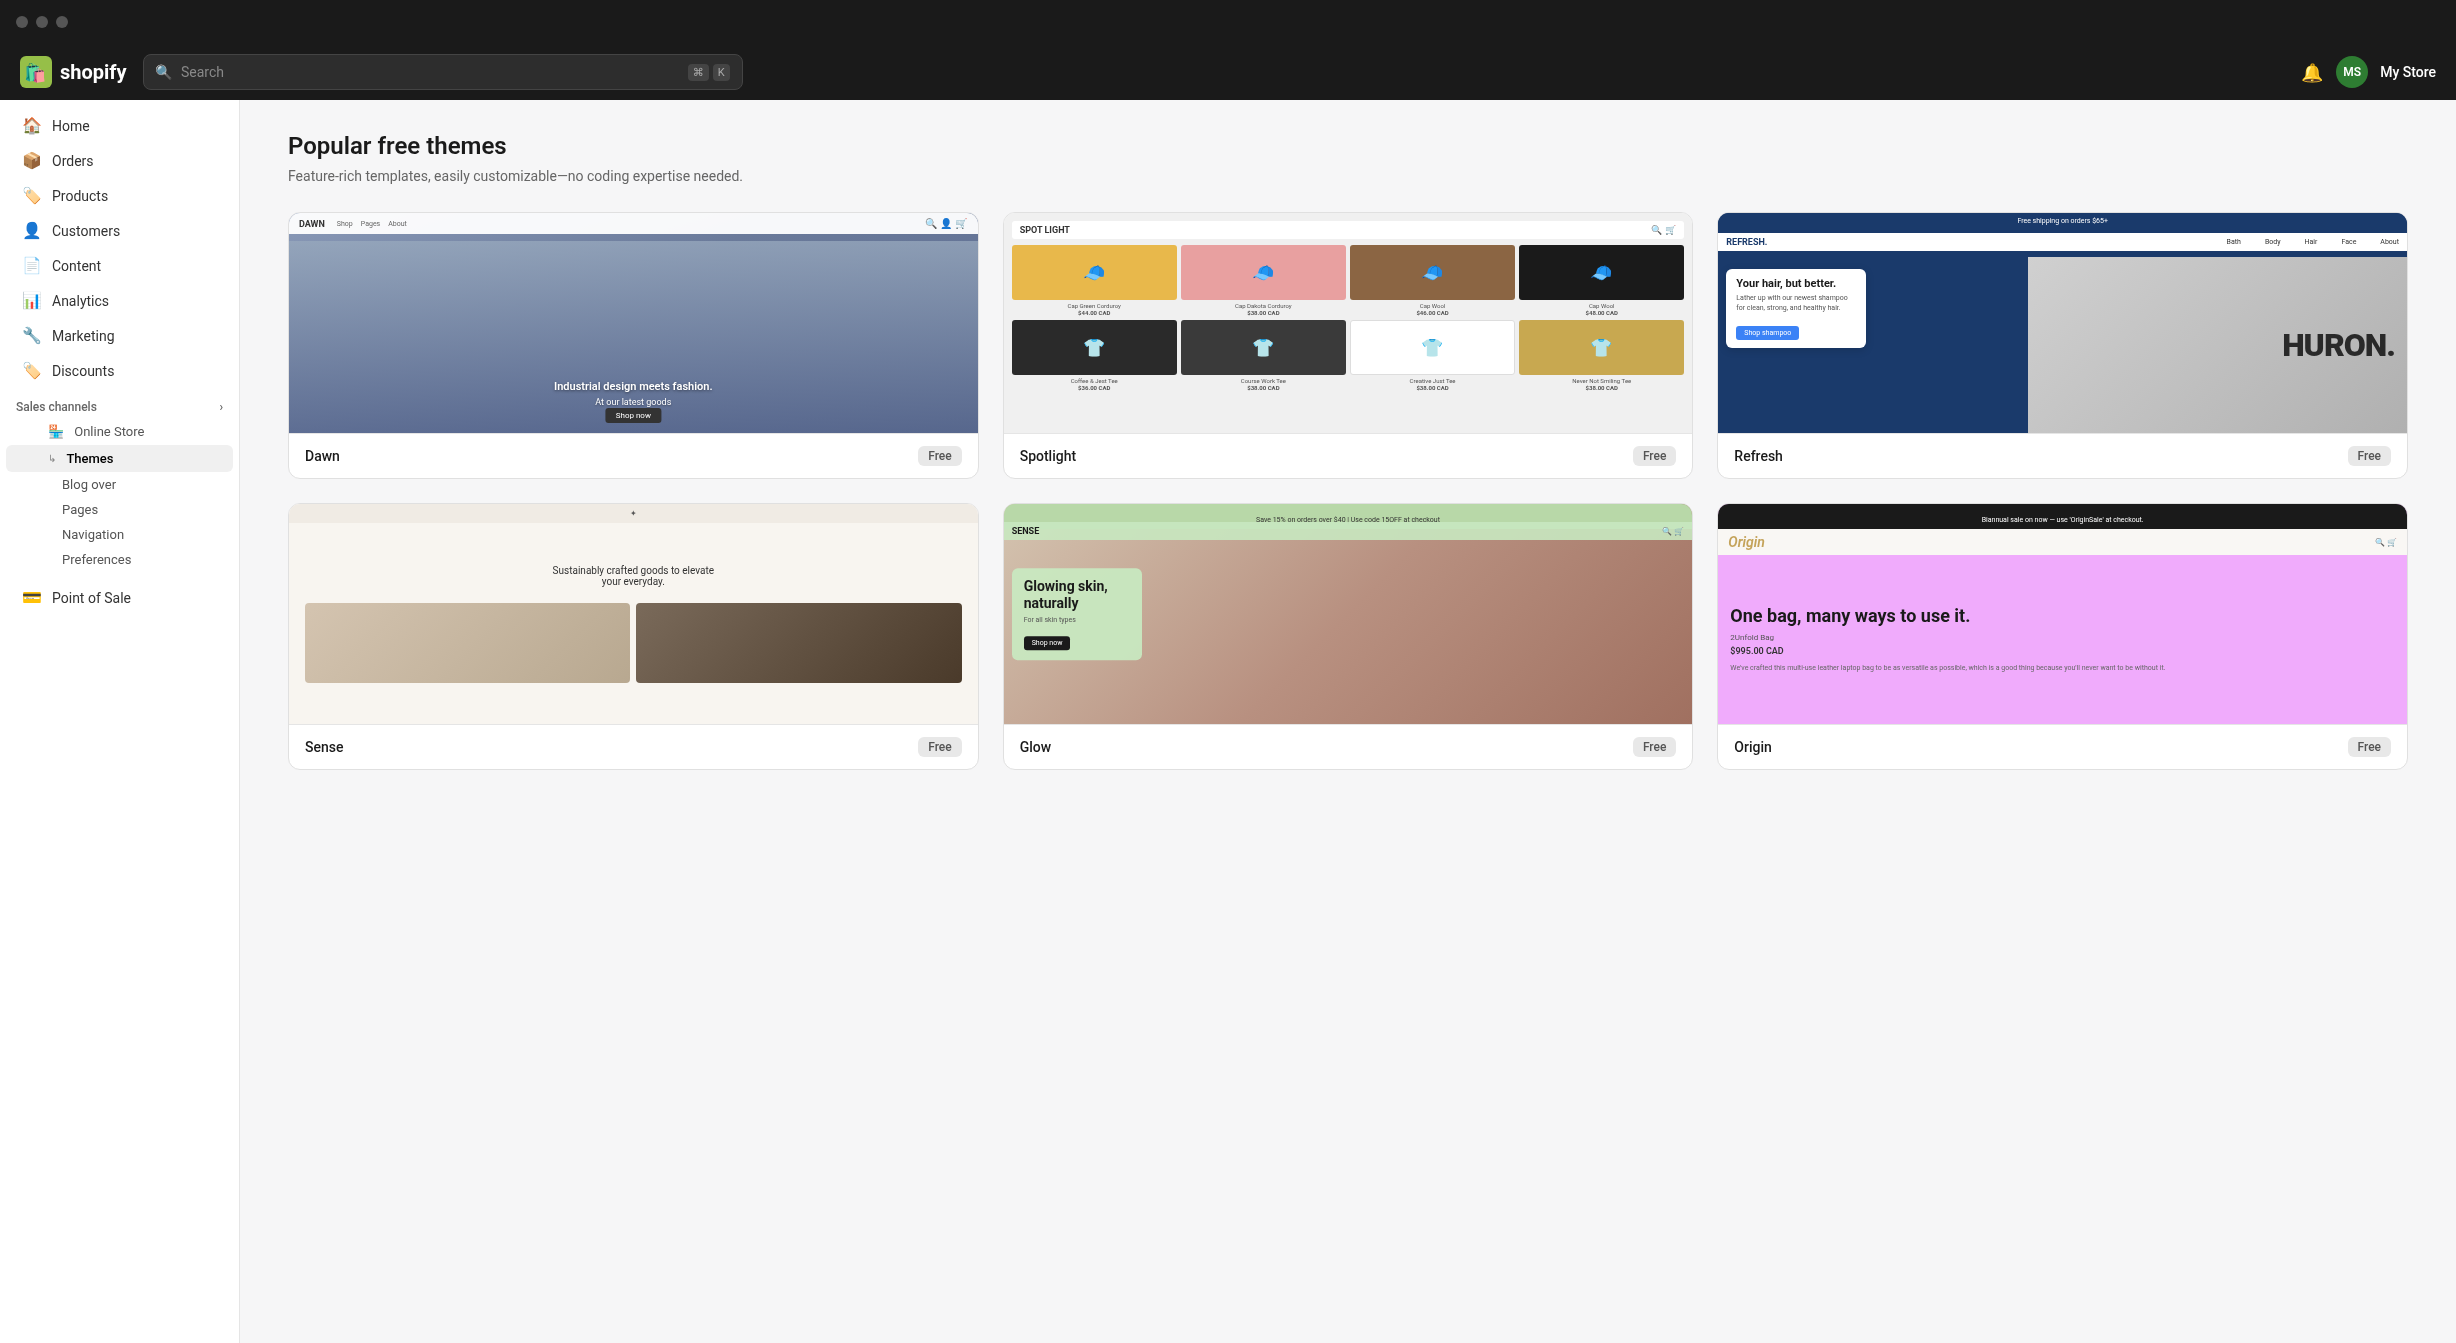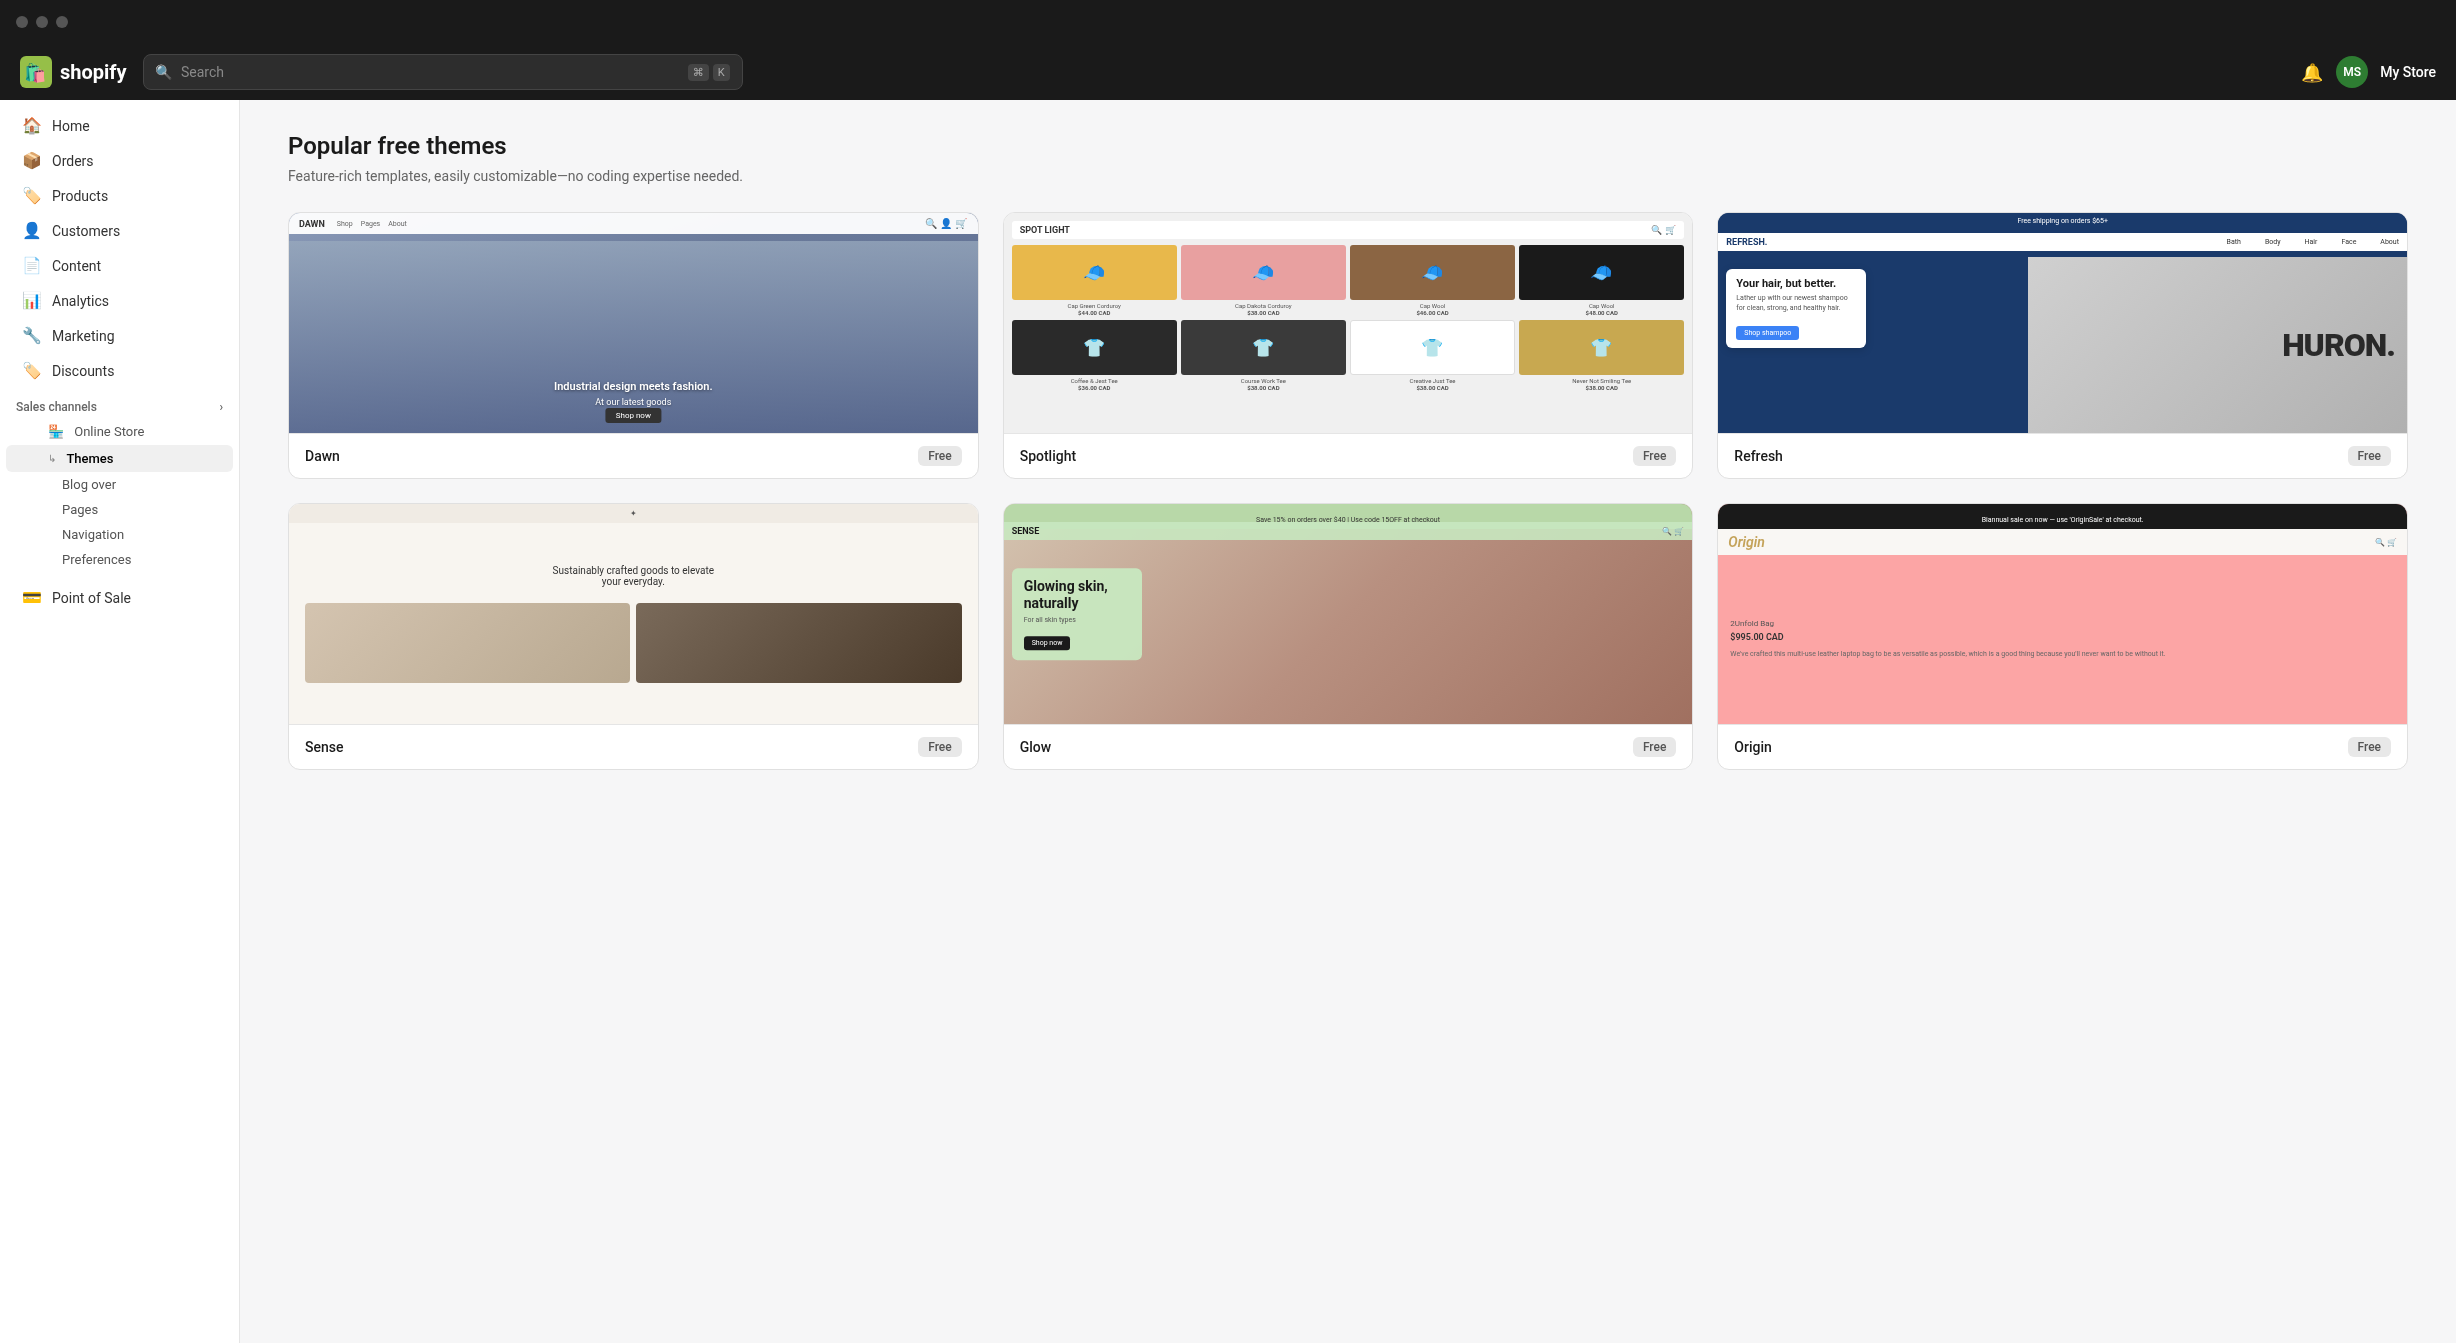--- a/index.html
+++ b/index.html
@@ -526,33 +526,34 @@
             <div style="background:#1a1a1a;color:#fff;font-size:7px;padding:3px 8px;border-radius:3px;display:inline-block;">Shop now</div>
           </div>
         </div>
         <div class="theme-info">
           <span class="theme-name">Glow</span>
           <span class="theme-badge">Free</span>
         </div>
       </div>
 
       <div class="theme-card">
-        <div class="theme-preview" style="background:#fca5a5;position:relative;overflow:hidden;display:flex;flex-direction:column;">
+        <div class="theme-preview" style="background:#f0abfc;position:relative;overflow:hidden;display:flex;flex-direction:column;">
 
           <div style="background:#1a1a1a;padding:3px;text-align:center;">
             <span style="font-size:7px;color:#fff;">Biannual sale on now — use 'OriginSale' at checkout.</span>
           </div>
 
           <div style="background:#f9f7f4;padding:5px 10px;display:flex;align-items:center;">
             <span style="font-size:14px;font-style:italic;font-weight:600;color:#c4a35a;">Origin</span>
             <span style="margin-left:auto;font-size:8px;color:#555;">🔍 🛒</span>
           </div>
 
           <div style="flex:1;display:flex;padding:12px;">
             <div style="flex:1;display:flex;flex-direction:column;justify-content:center;">
+              <div style="font-size:18px;font-weight:700;color:#1a1a1a;line-height:1.2;margin-bottom:6px;">One bag, many ways to use it.</div>
               <div style="font-size:8px;color:#555;margin-bottom:4px;">2Unfold Bag</div>
               <div style="font-size:9px;font-weight:600;color:#333;margin-bottom:8px;">$995.00 CAD</div>
               <div style="font-size:7px;color:#666;line-height:1.4;">We've crafted this multi-use leather laptop bag to be as versatile as possible, which is a good thing because you'll never want to be without it.</div>
             </div>
           </div>
         </div>
         <div class="theme-info">
           <span class="theme-name">Origin</span>
           <span class="theme-badge">Free</span>
         </div>

